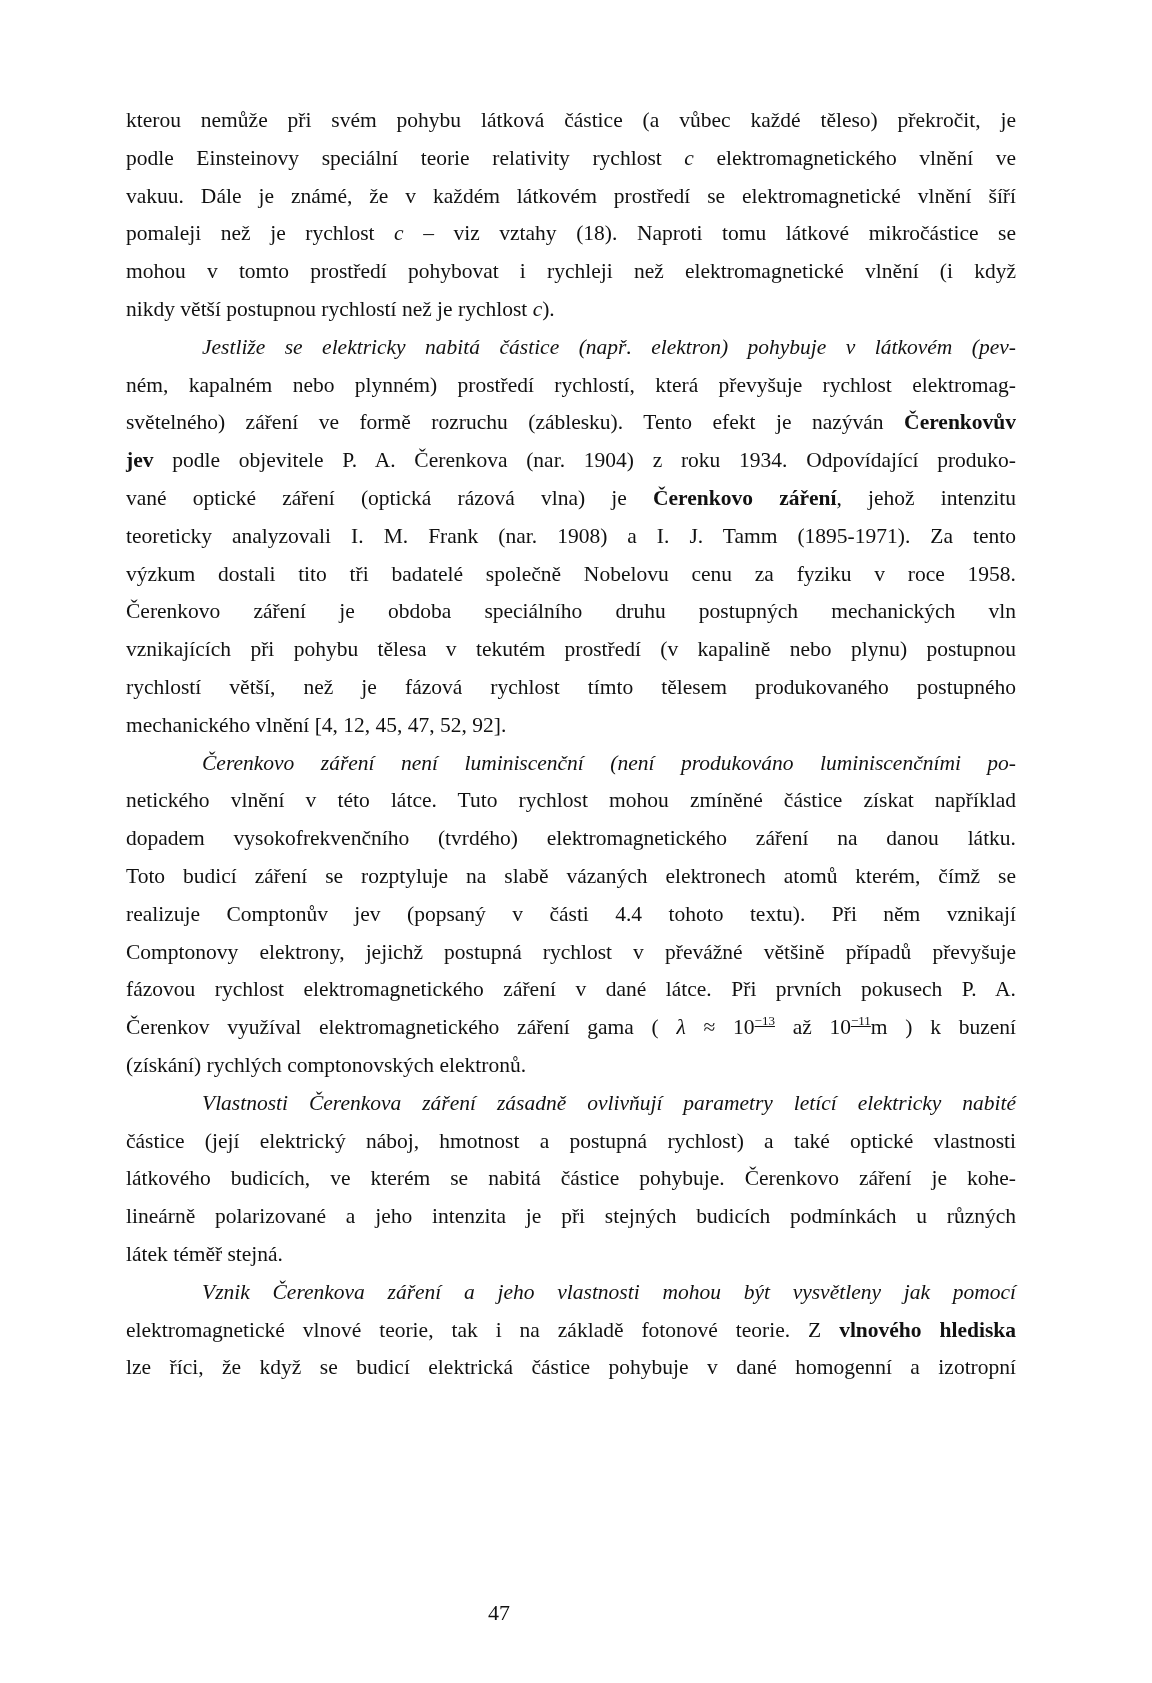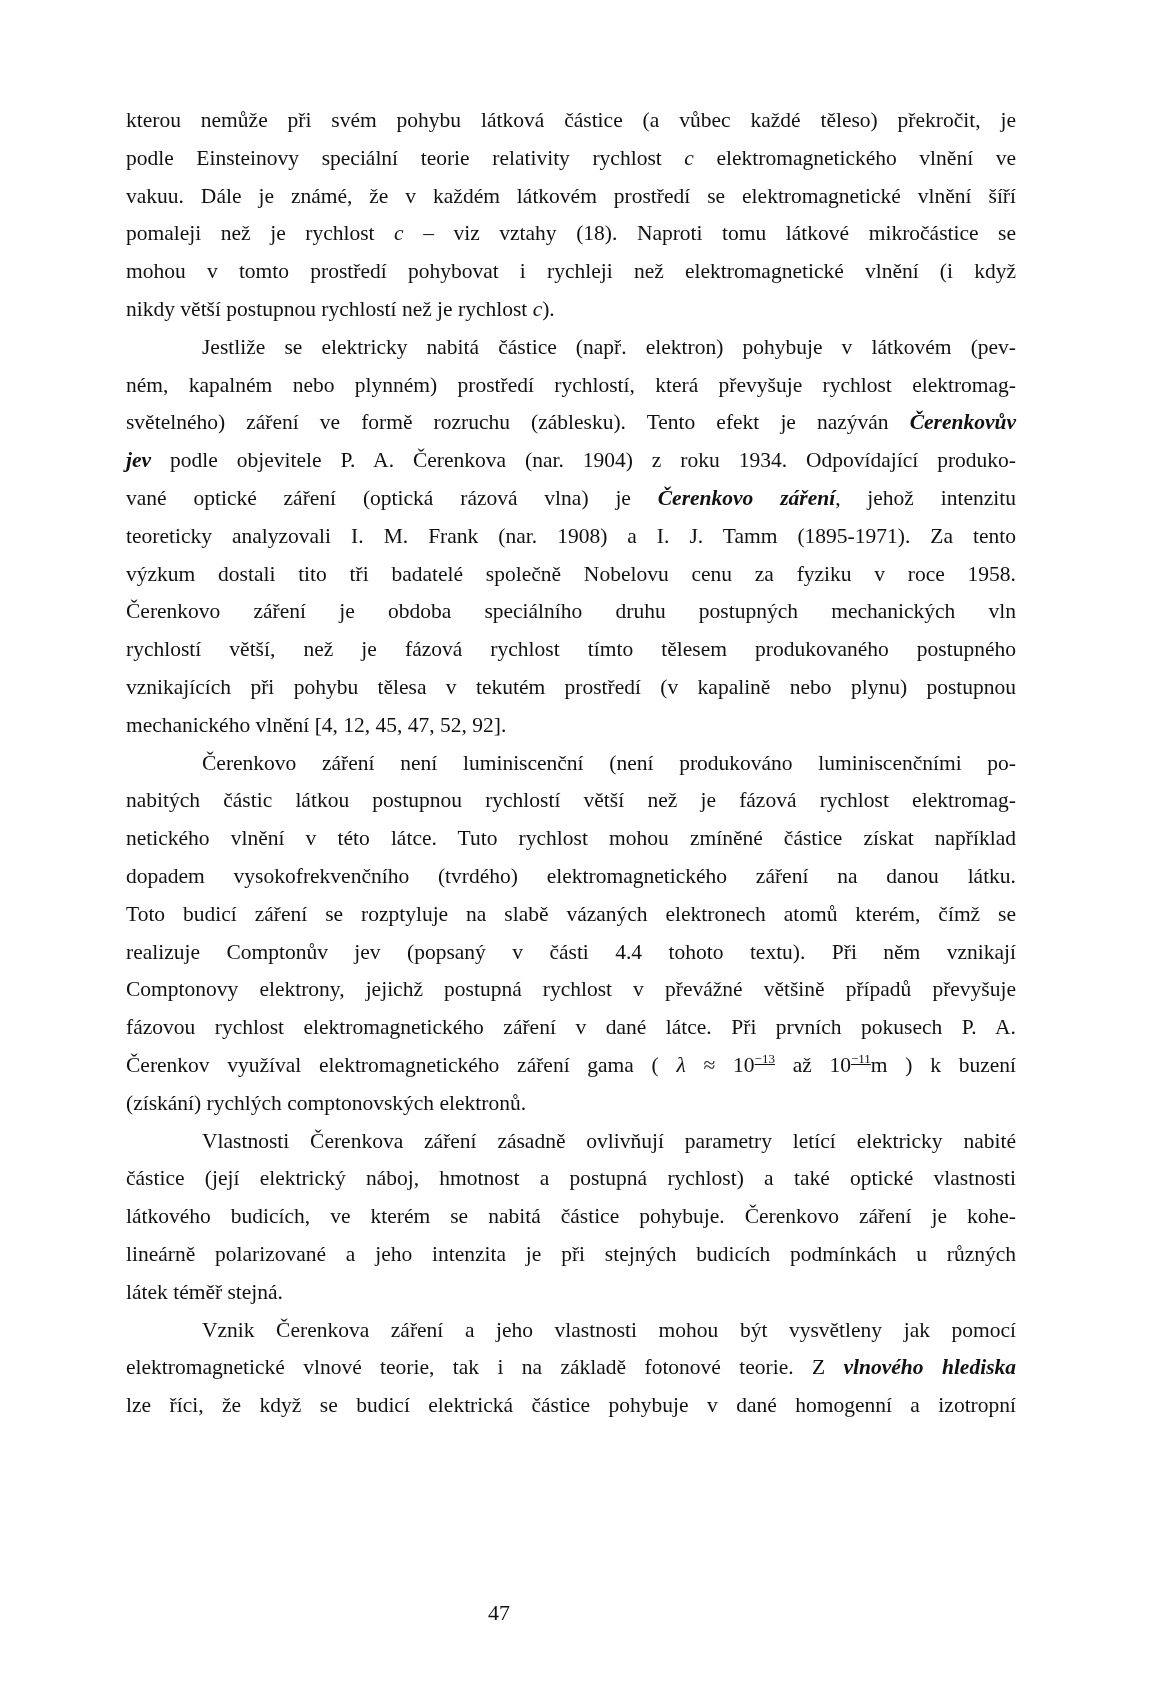--- a/index.html
+++ b/index.html
@@ -27,22 +27,23 @@
       line-height: 37.8px;
       white-space: nowrap;
       text-align: justify;
       text-align-last: justify;
     }
     .line.last {
       text-align-last: left;
     }
     .line.indent {
       padding-left: 76px;
+      font-style: italic;
     }
-    b { font-weight: bold; font-style: italic; }
+    b { font-weight: bold; }
     i { font-style: italic; }
     sup { font-size: 13px; vertical-align: 9px; line-height: 0; text-decoration: underline; }
     .page-number {
       position: absolute;
       top: 1600px;
       left: 0;
       width: 998px;
       text-align: center;
       font-size: 22px;
     }
@@ -63,28 +64,27 @@
 
   <div>
     <div class="line indent">Jestliže se elektricky nabitá částice (např. elektron) pohybuje v látkovém (pev-</div>
     <div class="line">ném, kapalném nebo plynném) prostředí rychlostí, která převyšuje rychlost elektromag-</div>
     <div class="line"><span>světelného) záření ve formě rozruchu (záblesku). Tento efekt je nazýván </span><b>Čerenkovův</b></div>
     <div class="line"><b>jev</b><span> podle objevitele P. A. Čerenkova (nar. 1904) z roku 1934. Odpovídající produko-</span></div>
     <div class="line"><span>vané optické záření (optická rázová vlna) je </span><b>Čerenkovo záření</b><span>, jehož intenzitu</span></div>
     <div class="line">teoreticky analyzovali I. M. Frank (nar. 1908) a I. J. Tamm (1895-1971). Za tento</div>
     <div class="line">výzkum dostali tito tři badatelé společně Nobelovu cenu za fyziku v roce 1958.</div>
     <div class="line">Čerenkovo záření je obdoba speciálního druhu postupných mechanických vln</div>
+    <div class="line">vznikajících při pohybu tělesa v tekutém prostředí (v kapalině nebo plynu) postupnou</div>
     <div class="line">rychlostí větší, než je fázová rychlost tímto tělesem produkovaného postupného</div>
-    <div class="line">vznikajících při pohybu tělesa v tekutém prostředí (v kapalině nebo plynu) postupnou</div>
     <div class="line last">mechanického vlnění [4, 12, 45, 47, 52, 92].</div>
   </div>
 
   <div>
     <div class="line indent">Čerenkovo záření není luminiscenční (není produkováno luminiscenčními po-</div>
-    <div class="line">nabitých částic látkou postupnou rychlostí větší než je fázová rychlost elektromag-</div>
     <div class="line">netického vlnění v této látce. Tuto rychlost mohou zmíněné částice získat například</div>
     <div class="line">dopadem vysokofrekvenčního (tvrdého) elektromagnetického záření na danou látku.</div>
     <div class="line">Toto budicí záření se rozptyluje na slabě vázaných elektronech atomů kterém, čímž se</div>
     <div class="line">realizuje Comptonův jev (popsaný v části 4.4 tohoto textu). Při něm vznikají</div>
     <div class="line">Comptonovy elektrony, jejichž postupná rychlost v převážné většině případů převyšuje</div>
     <div class="line">fázovou rychlost elektromagnetického záření v dané látce. Při prvních pokusech P. A.</div>
     <div class="line"><span>Čerenkov využíval elektromagnetického záření gama ( </span><i>λ</i><span> ≈ 10</span><sup>−13</sup><span> až 10</span><sup>−11</sup><span>m ) k buzení</span></div>
     <div class="line last">(získání) rychlých comptonovských elektronů.</div>
   </div>
 

